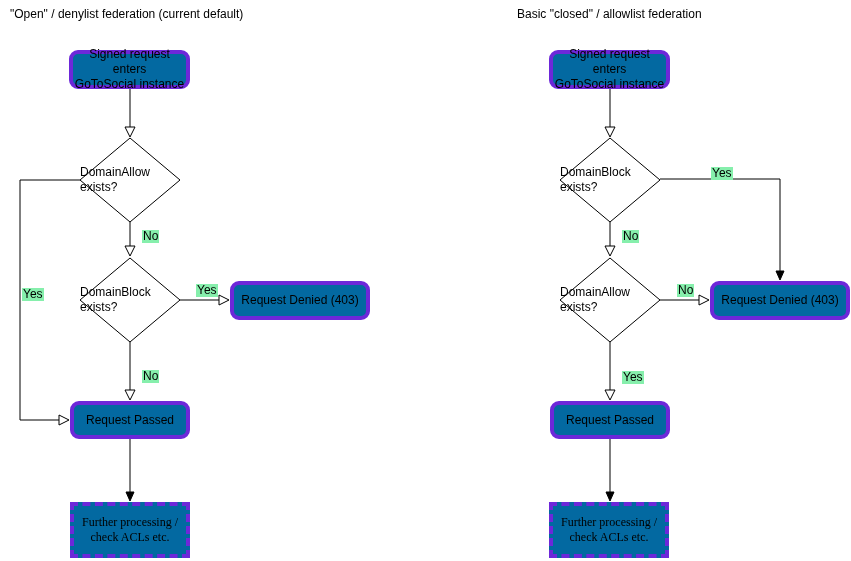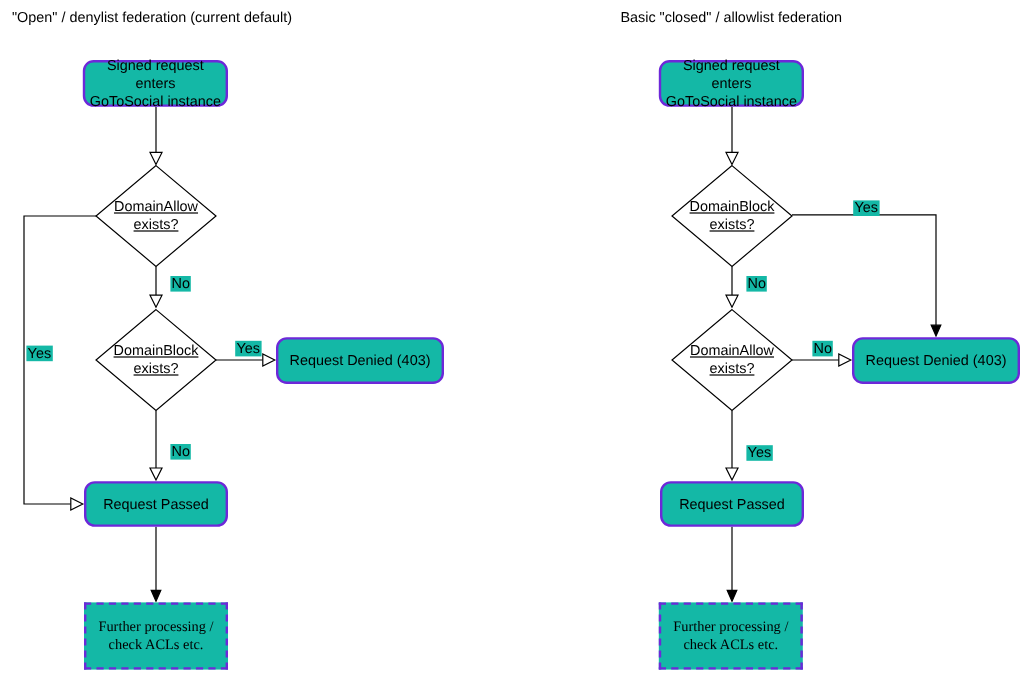--- a/index.html
+++ b/index.html
@@ -15,44 +15,42 @@
   }
   .layer-svg { position: absolute; left: 0; top: 0; z-index: 1; }
   .chart-title {
     position: absolute;
     z-index: 2;
     white-space: pre;
   }
   .node {
     position: absolute;
     box-sizing: border-box;
-    border: 2px solid #6d28d9;
-    background: #14b8a6;
+    border: 4px solid #6d28d9;
+    background: #0369a1;
     display: flex;
     align-items: center;
     justify-content: center;
     text-align: center;
     white-space: pre-line;
     line-height: 15px;
     z-index: 2;
   }
   .rounded { border-radius: 9px; }
   .dashedbox { border-style: dashed; font-family: Liberation Serif, serif; }
   .dlabel {
     position: absolute;
-    text-align: center;
     white-space: pre-line;
     line-height: 15px;
     z-index: 3;
-    text-decoration: underline;
   }
   .elabel {
     position: absolute;
     z-index: 3;
-    background: #14b8a6;
+    background: #86efac;
     padding: 0 1px;
     line-height: 13px;
   }
 </style>
 </head>
 <body>
 
 <div class="canvas">
 
   <svg class="layer-svg" width="851" height="561" viewBox="0 0 851 561">

